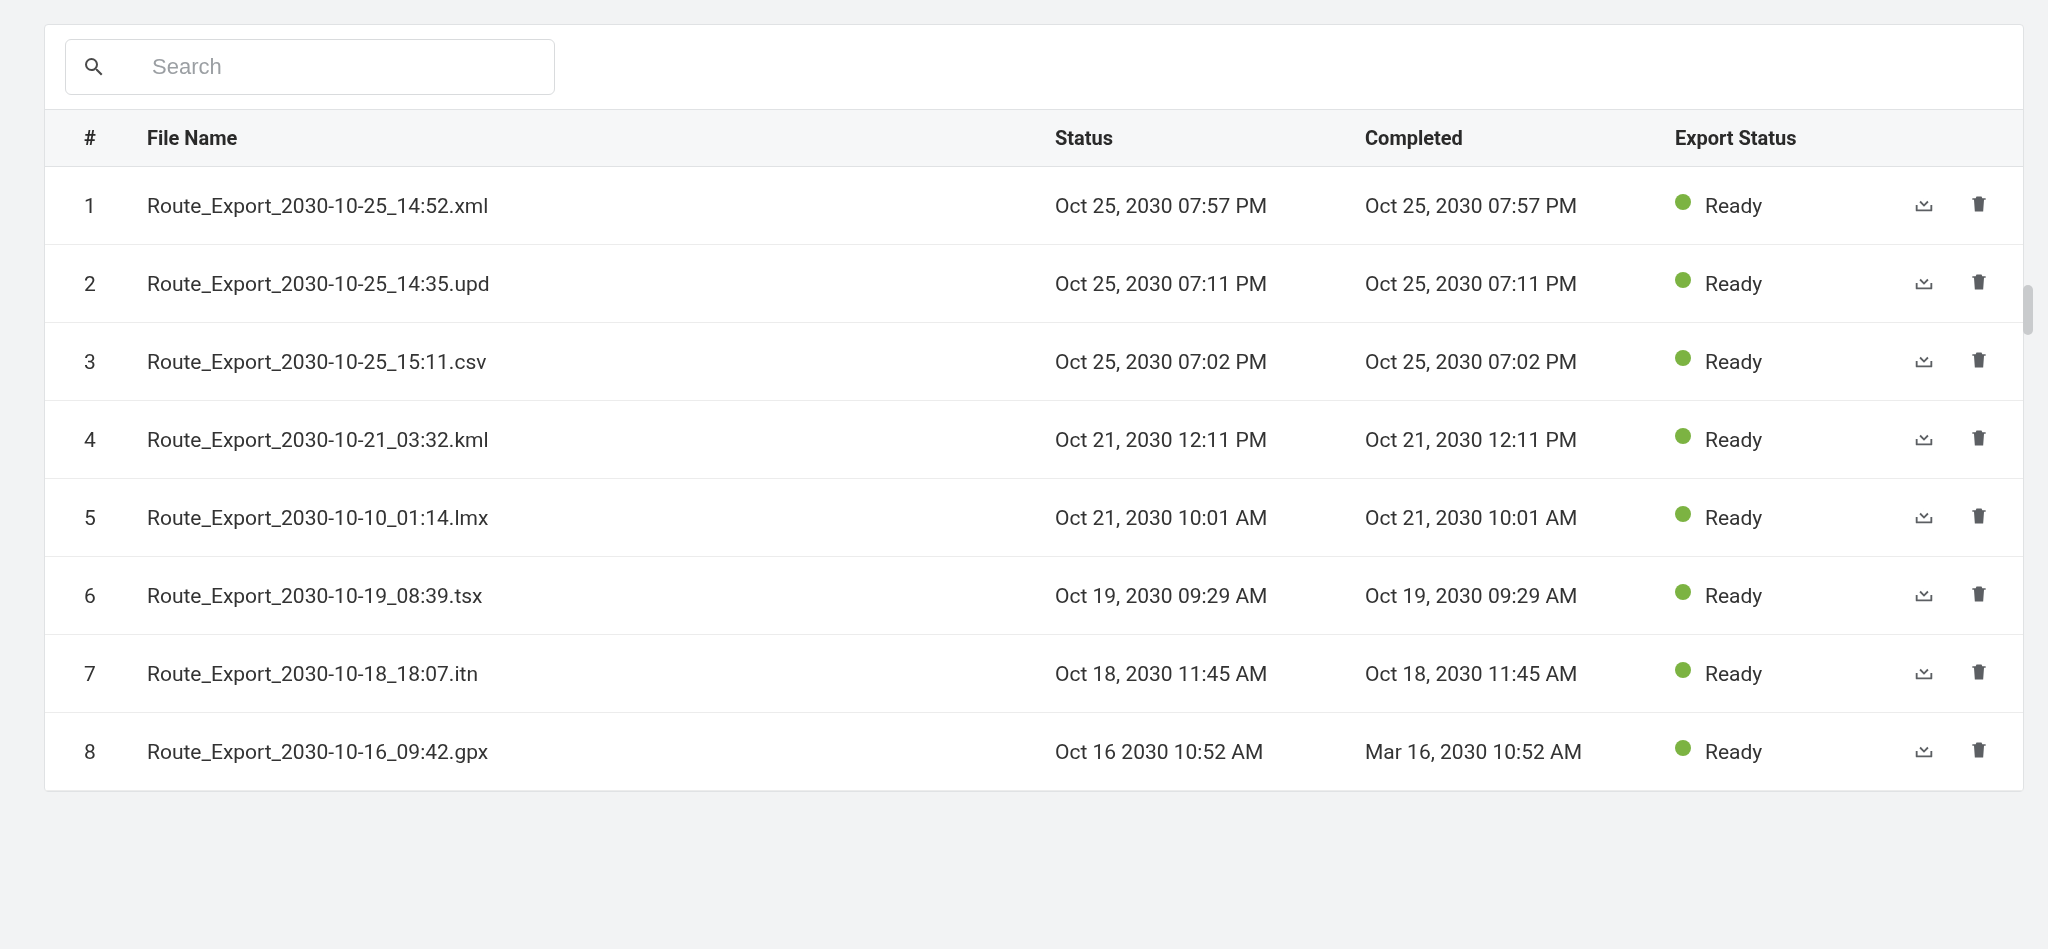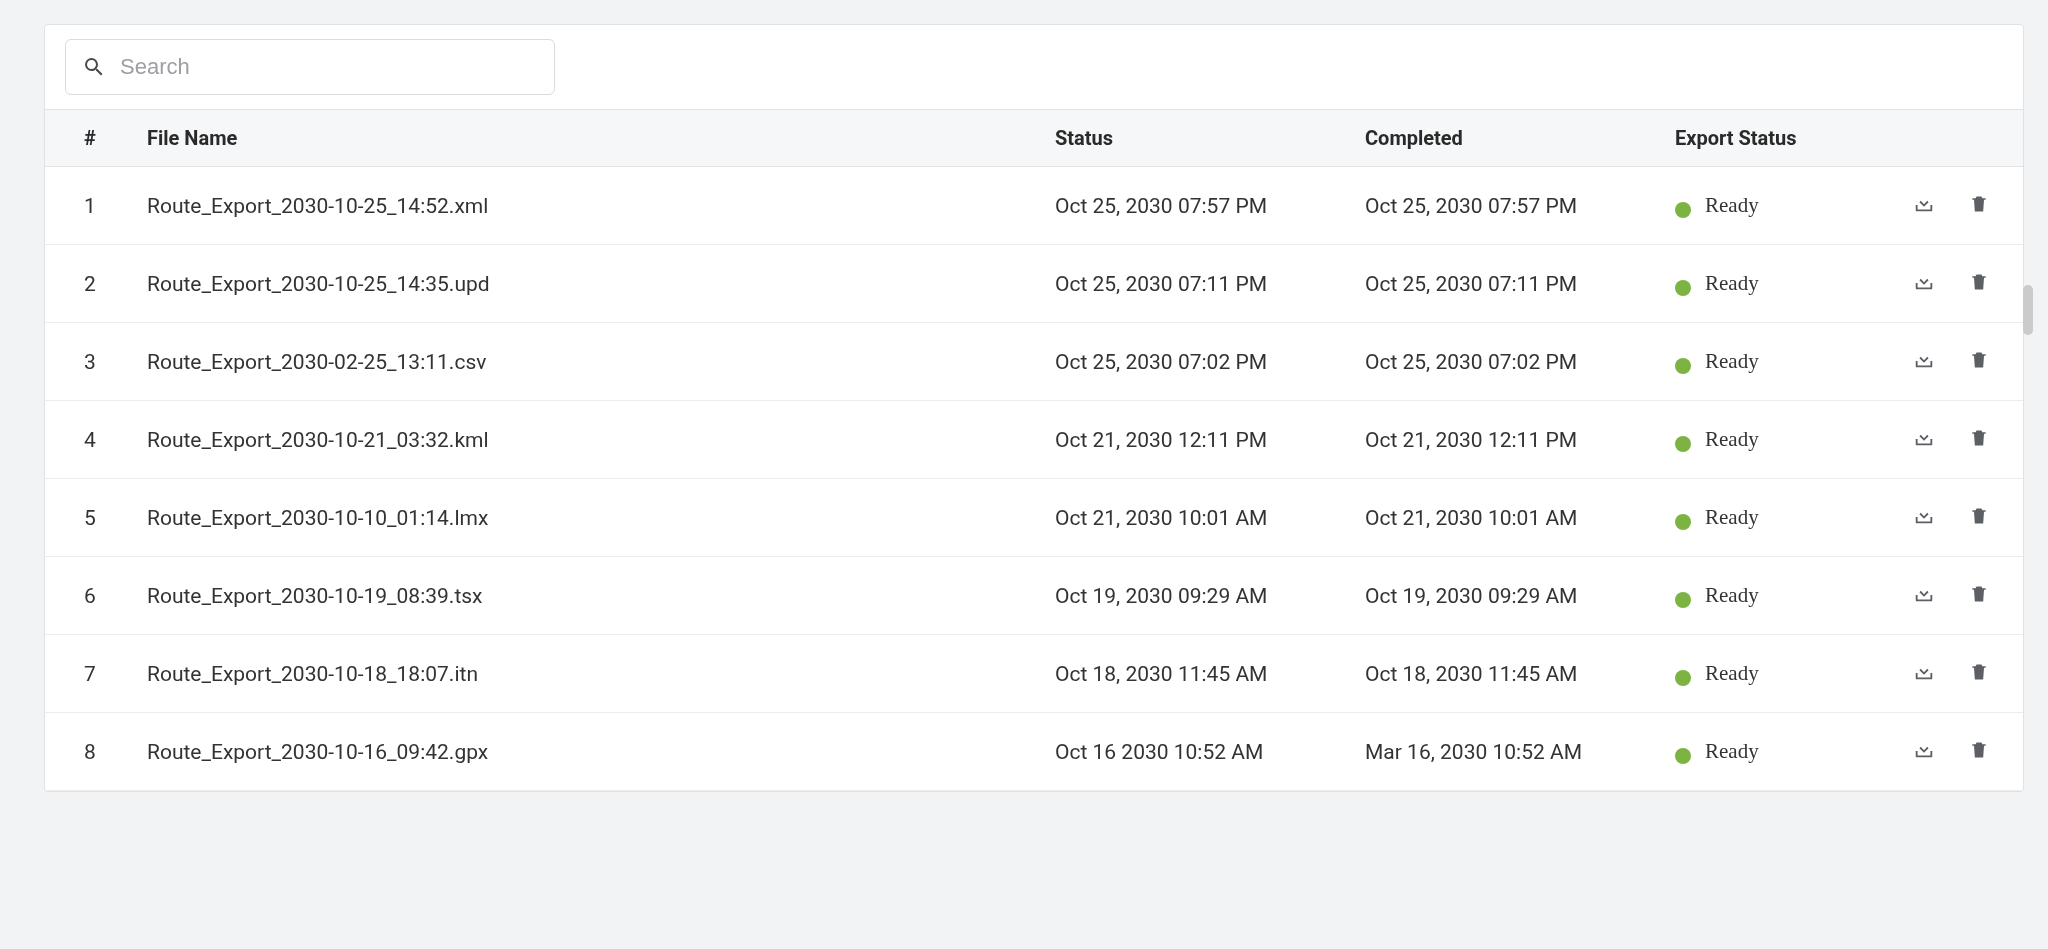--- a/index.html
+++ b/index.html
@@ -30,20 +30,21 @@
 }
 .search-box {
   display: inline-flex;
   align-items: center;
   width: 490px;
   height: 56px;
   border: 1px solid #d9dbdd;
   border-radius: 6px;
   padding: 0 16px;
   background: #fff;
+  gap: 32px;
 }
 .search-box svg { flex: 0 0 auto; margin-right: 14px; fill: #4a4a4a; }
 .search-box input {
   border: none;
   outline: none;
   font-size: 22px;
   color: #333;
   flex: 1;
   background: transparent;
 }
@@ -70,23 +71,22 @@
   vertical-align: middle;
 }
 .col-num { width: 90px; text-align: center; }
 .col-file { }
 .col-started { width: 310px; }
 .col-completed { width: 310px; }
 .col-status { width: 230px; }
 .col-actions { width: 130px; text-align: right; padding-right: 30px !important; }
 .status {
   display: flex;
-  align-items: flex-end;
+  align-items: flex-start;
   gap: 14px;
-  font-family: Liberation Serif, serif;
 }
 .dot {
   display: inline-block;
   width: 16px;
   height: 16px;
   border-radius: 50%;
   background: #7cb342;
 }
 .actions {
   display: flex;
@@ -194,21 +194,21 @@
         <button>
                   <span><svg width="20" height="22" viewBox="0 0 24 24">
                       <path d="M6 7h12l-1 14H7L6 7zm3-4h6l1 2h4v2H4V5h4l1-2z"></path>
                     </svg></span>
                 </button>
       </div>
     </td>
           </tr>
           <tr>
     <td class="col-num">3</td>
-    <td class="col-file">Route_Export_2030-02-25_13:11.csv</td>
+    <td class="col-file">Route_Export_2030-10-25_15:11.csv</td>
     <td class="col-started">Oct 25, 2030 07:02 PM</td>
     <td class="col-completed">Oct 25, 2030 07:02 PM</td>
     <td class="col-status">
       <div class="status">
         <span class="dot"></span>
         <span>Ready</span>
       </div>
     </td>
     <td class="col-actions">
       <div class="actions">

